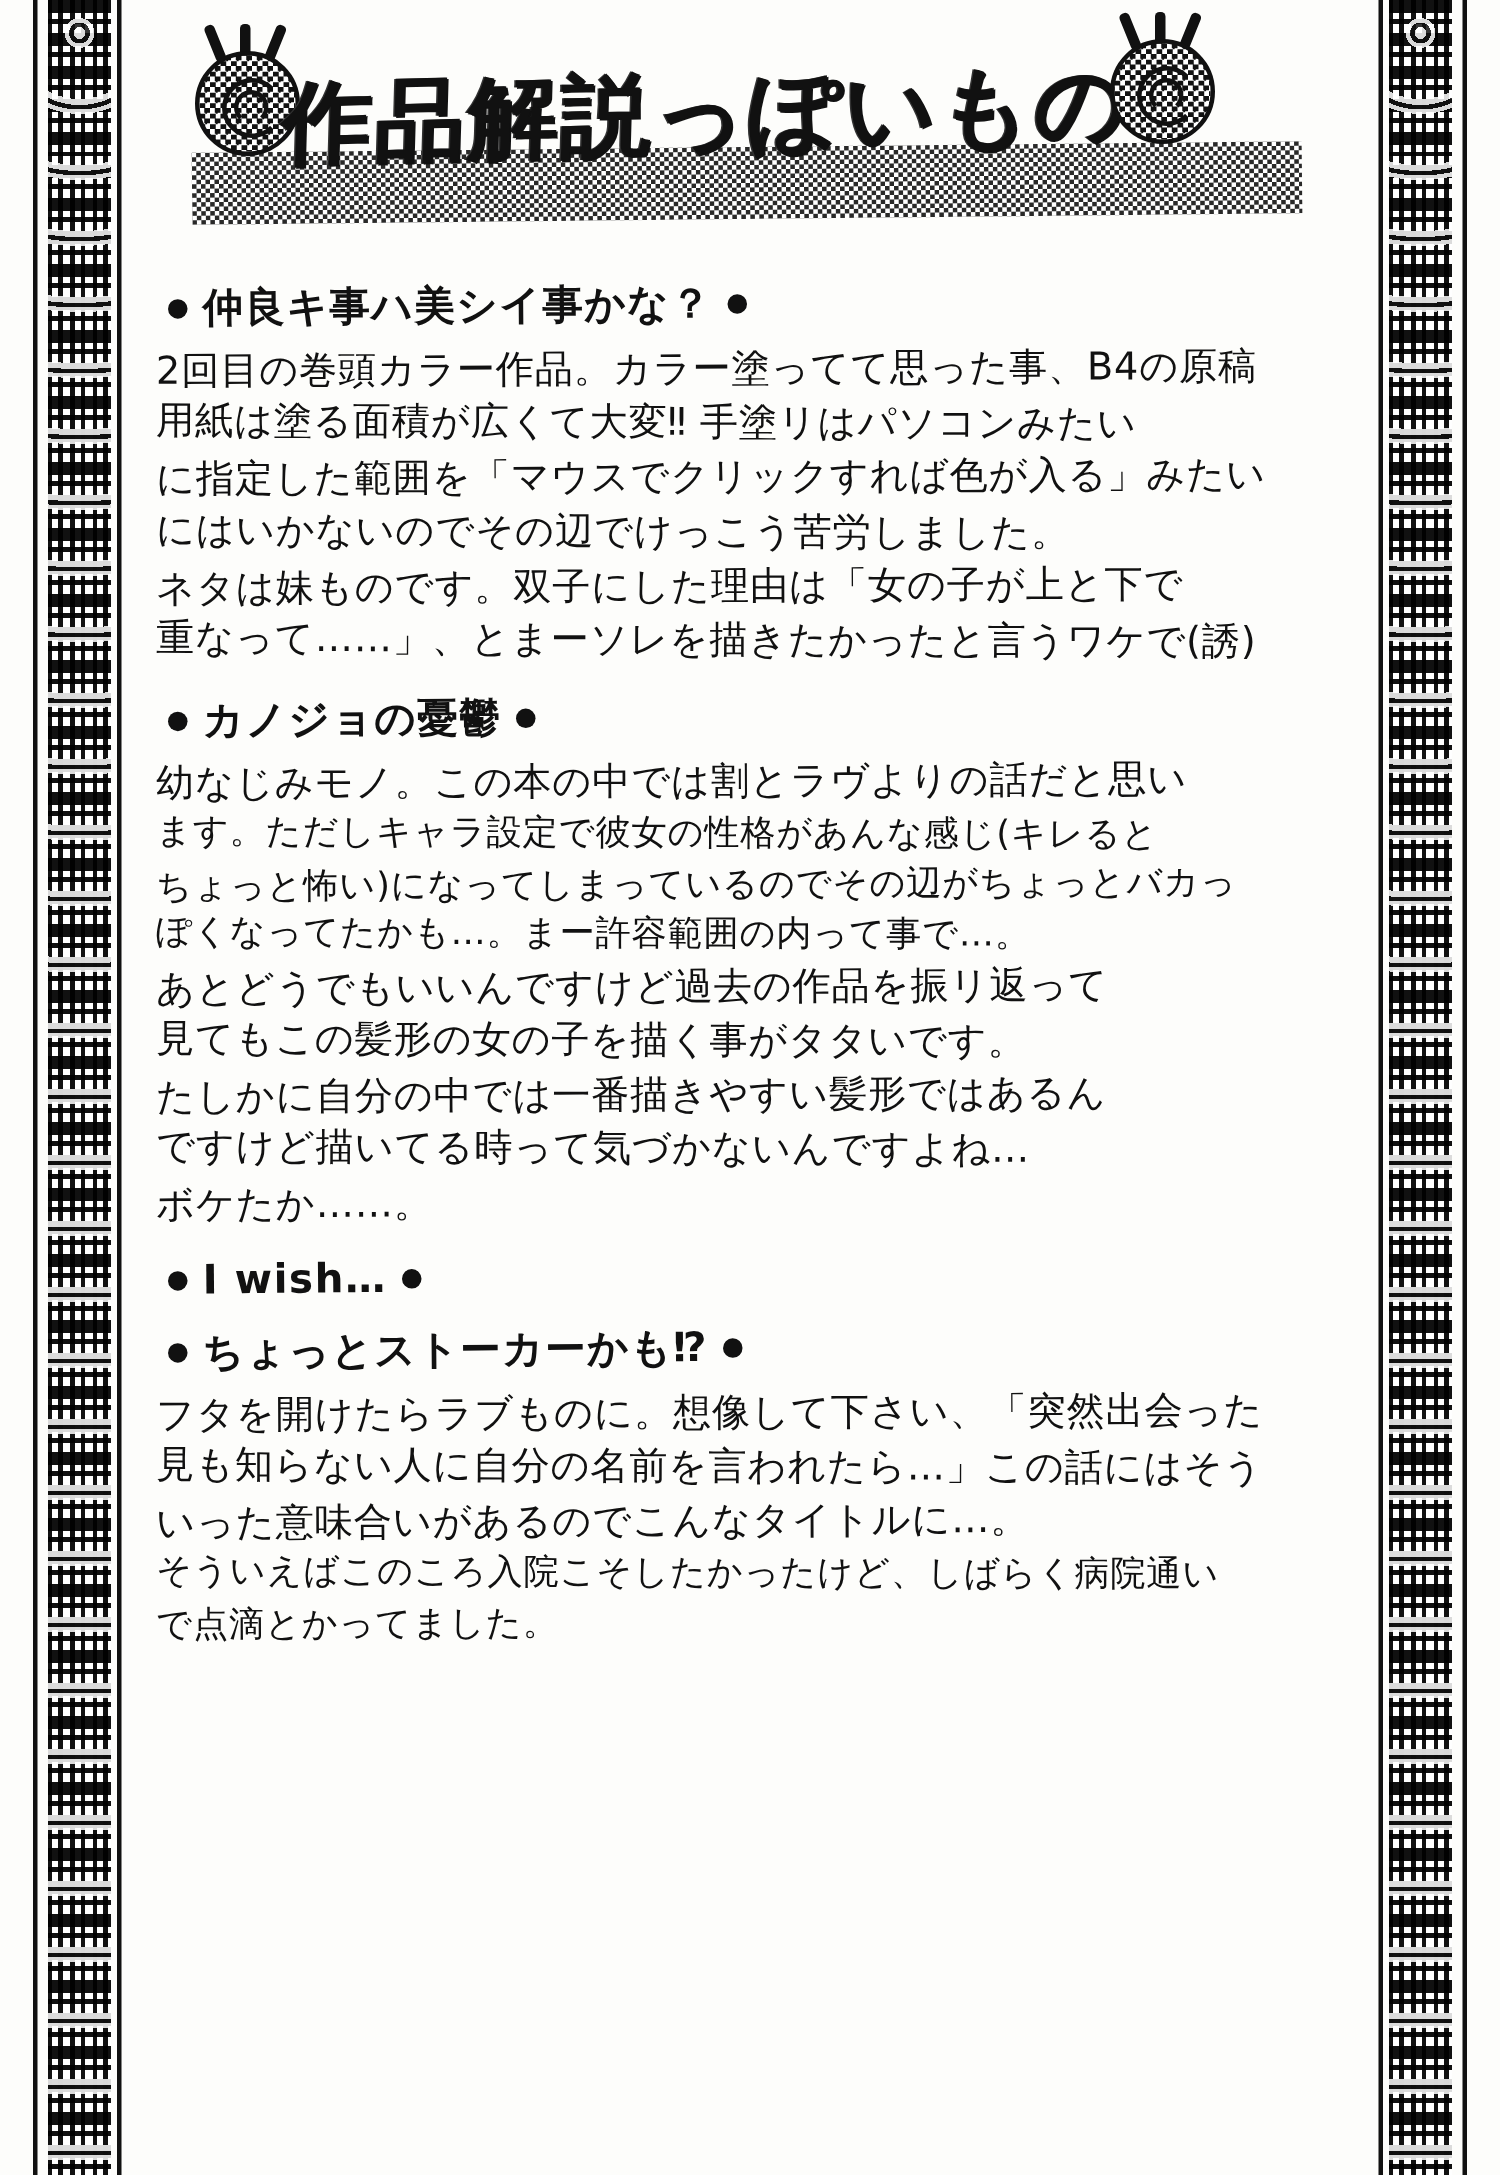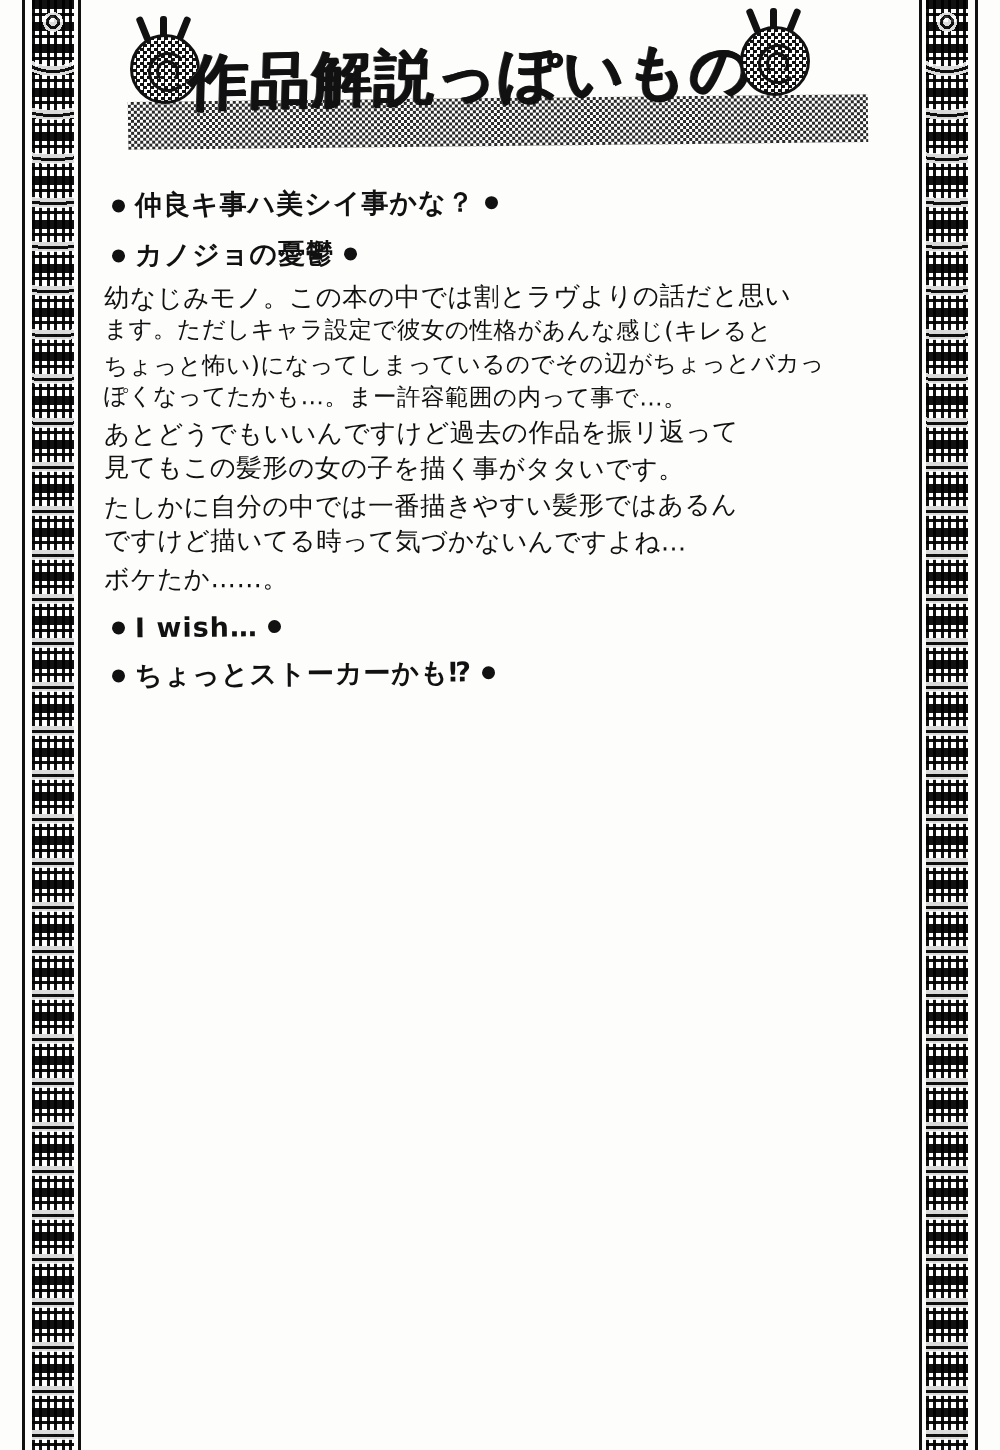--- a/index.html
+++ b/index.html
@@ -224,20 +224,28 @@
         <div class="spiral2"></div>
       </div>
     </div>
 
     <div class="section">
       <div class="sec-head">
         <span class="dot"></span>
         <span class="txt">仲良キ事ハ美シイ事かな？</span>
         <span class="dot"></span>
       </div>
+      <div class="body-lines">
+        <div class="line">2回目の巻頭カラー作品。カラー塗ってて思った事、B4の原稿</div>
+        <div class="line">用紙は塗る面積が広くて大変‼ 手塗リはパソコンみたい</div>
+        <div class="line">に指定した範囲を「マウスでクリックすれば色が入る」みたい</div>
+        <div class="line">にはいかないのでその辺でけっこう苦労しました。</div>
+        <div class="line">ネタは妹ものです。双子にした理由は「女の子が上と下で</div>
+        <div class="line">重なって……」、とまーソレを描きたかったと言うワケで(誘)</div>
+      </div>
     </div>
 
     <div class="section">
       <div class="sec-head">
         <span class="dot"></span>
         <span class="txt">カノジョの憂鬱</span>
         <span class="dot"></span>
       </div>
       <div class="body-lines">
         <div class="line">幼なじみモノ。この本の中では割とラヴよりの話だと思い</div>
@@ -259,16 +267,23 @@
         <span class="dot"></span>
       </div>
     </div>
 
     <div class="section">
       <div class="sec-head">
         <span class="dot"></span>
         <span class="txt">ちょっとストーカーかも⁉</span>
         <span class="dot"></span>
       </div>
+      <div class="body-lines">
+        <div class="line">フタを開けたらラブものに。想像して下さい、「突然出会った</div>
+        <div class="line">見も知らない人に自分の名前を言われたら…」この話にはそう</div>
+        <div class="line">いった意味合いがあるのでこんなタイトルに…。</div>
+        <div class="line sm">そういえばこのころ入院こそしたかったけど、しばらく病院通い</div>
+        <div class="line sm">で点滴とかってました。</div>
+      </div>
     </div>
 
   </div>
 </div>
 
 </body></html>

